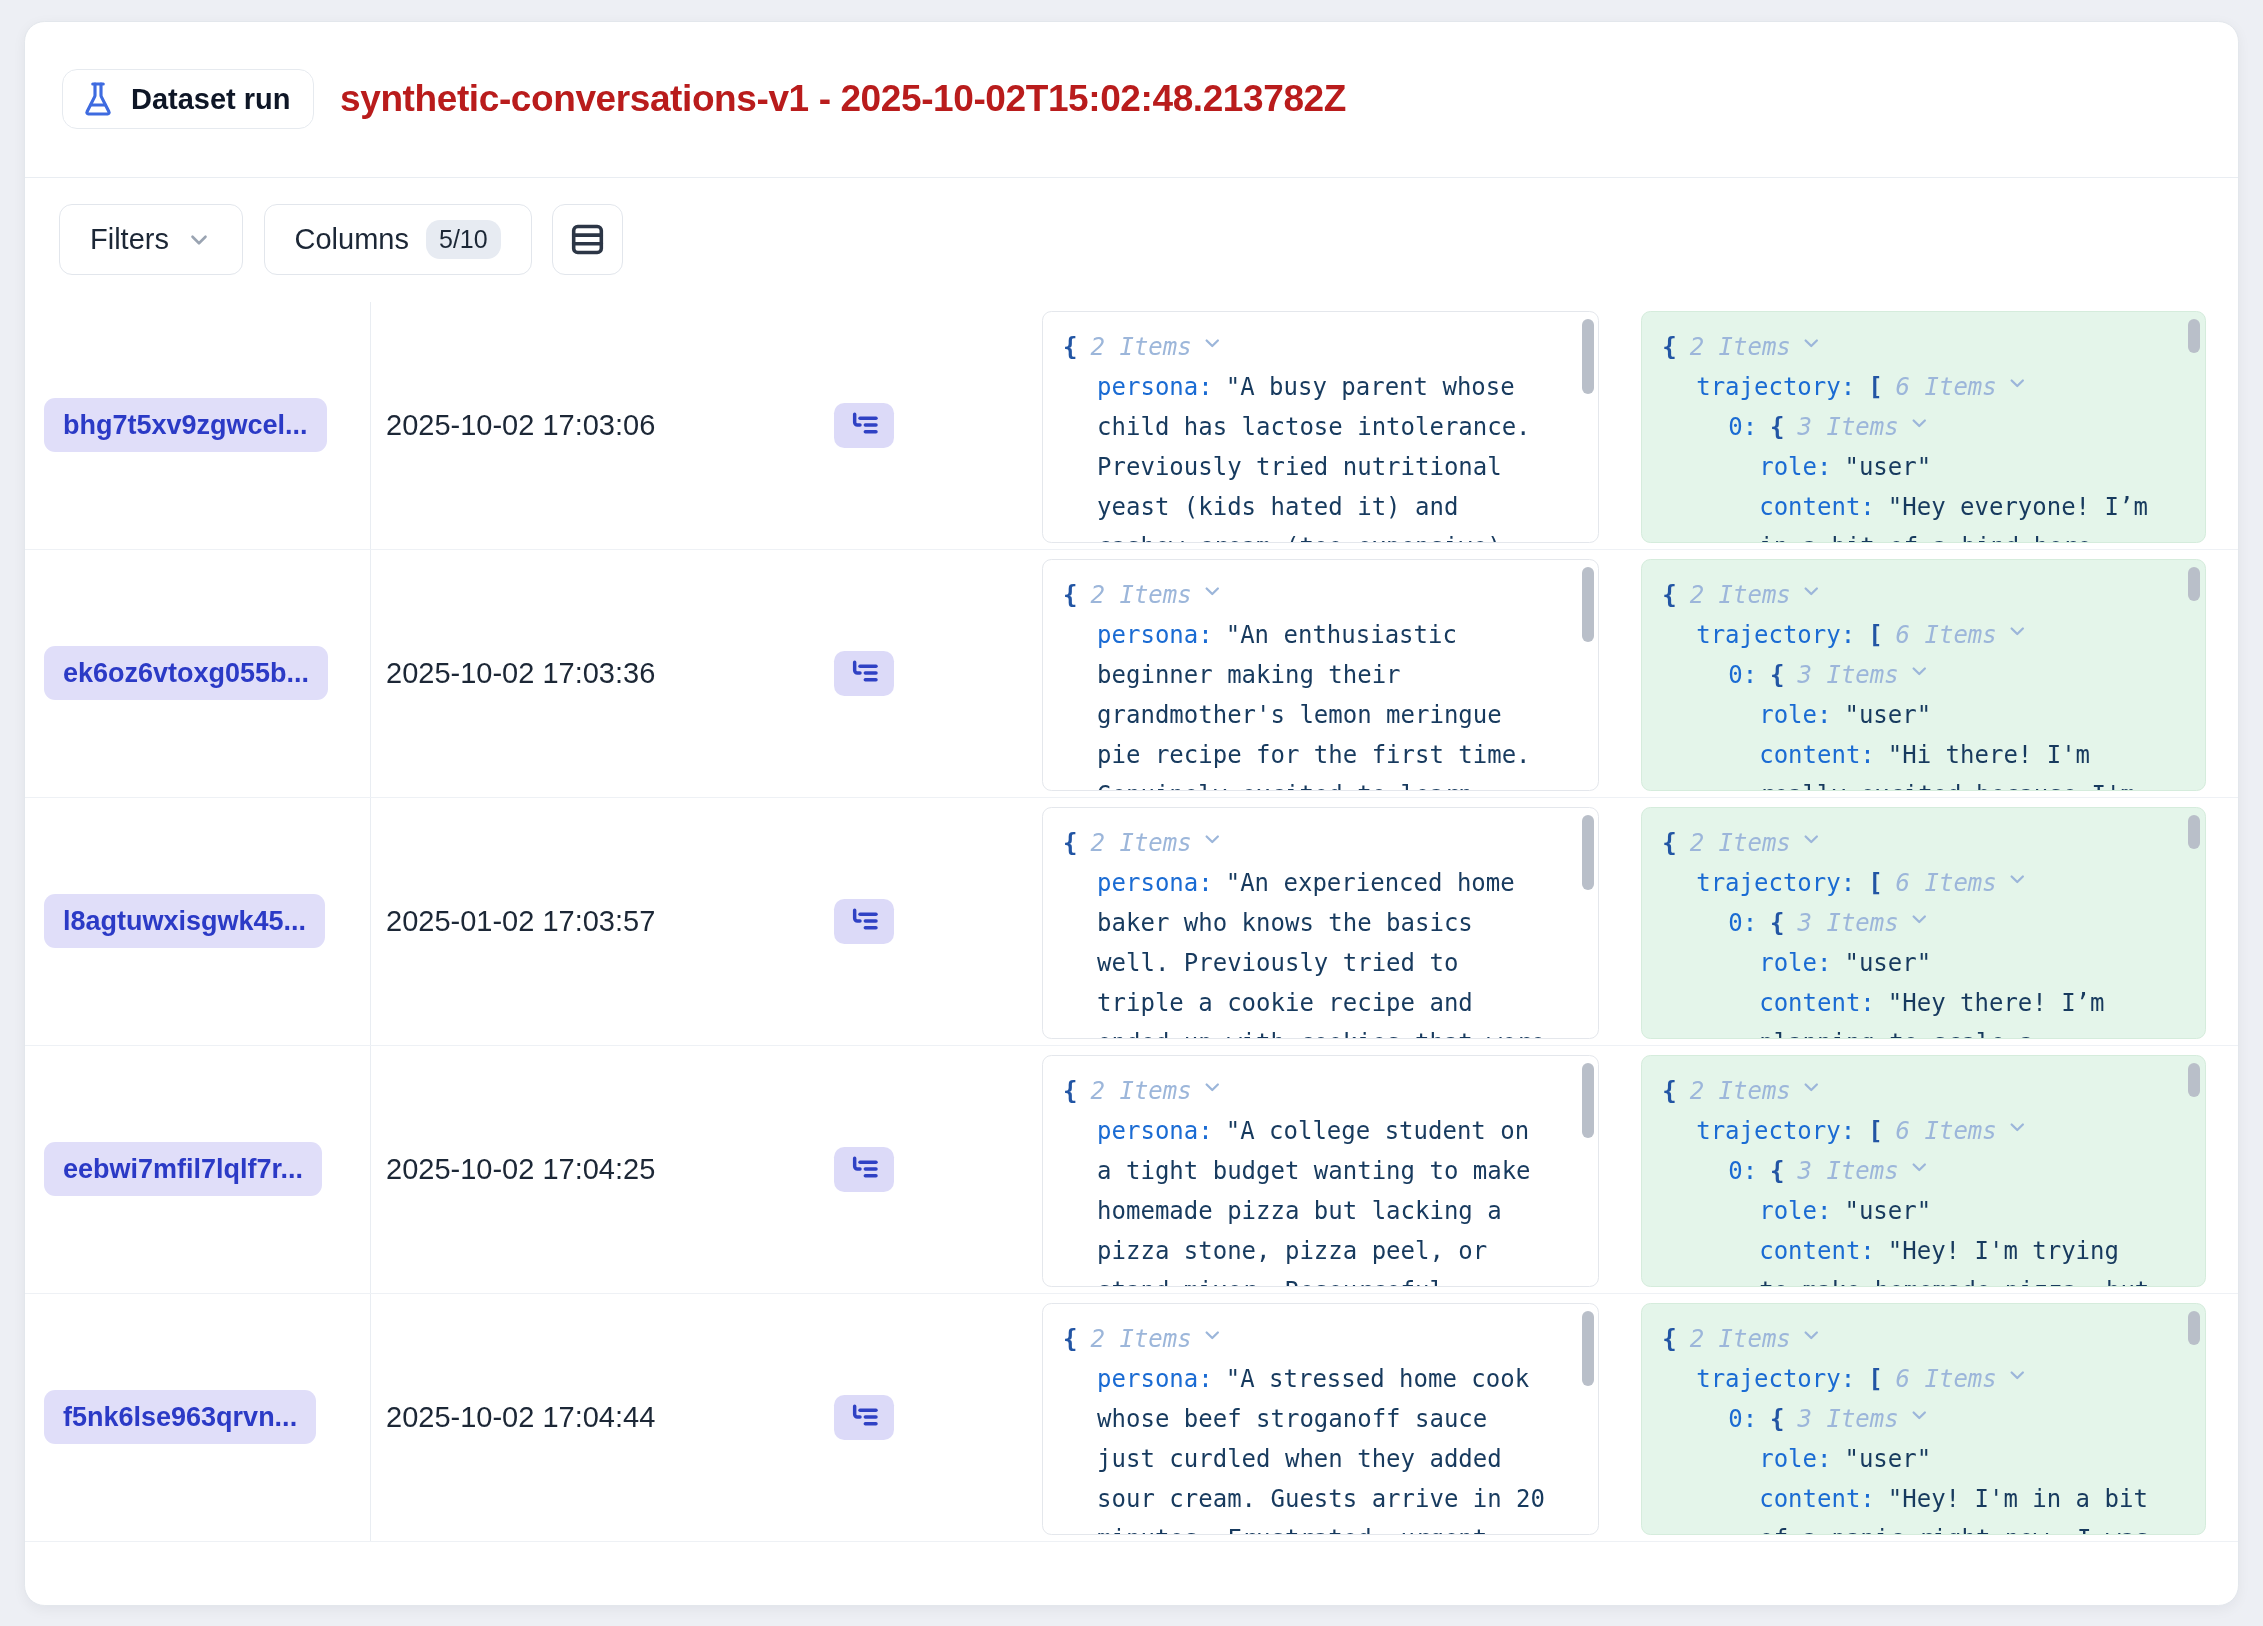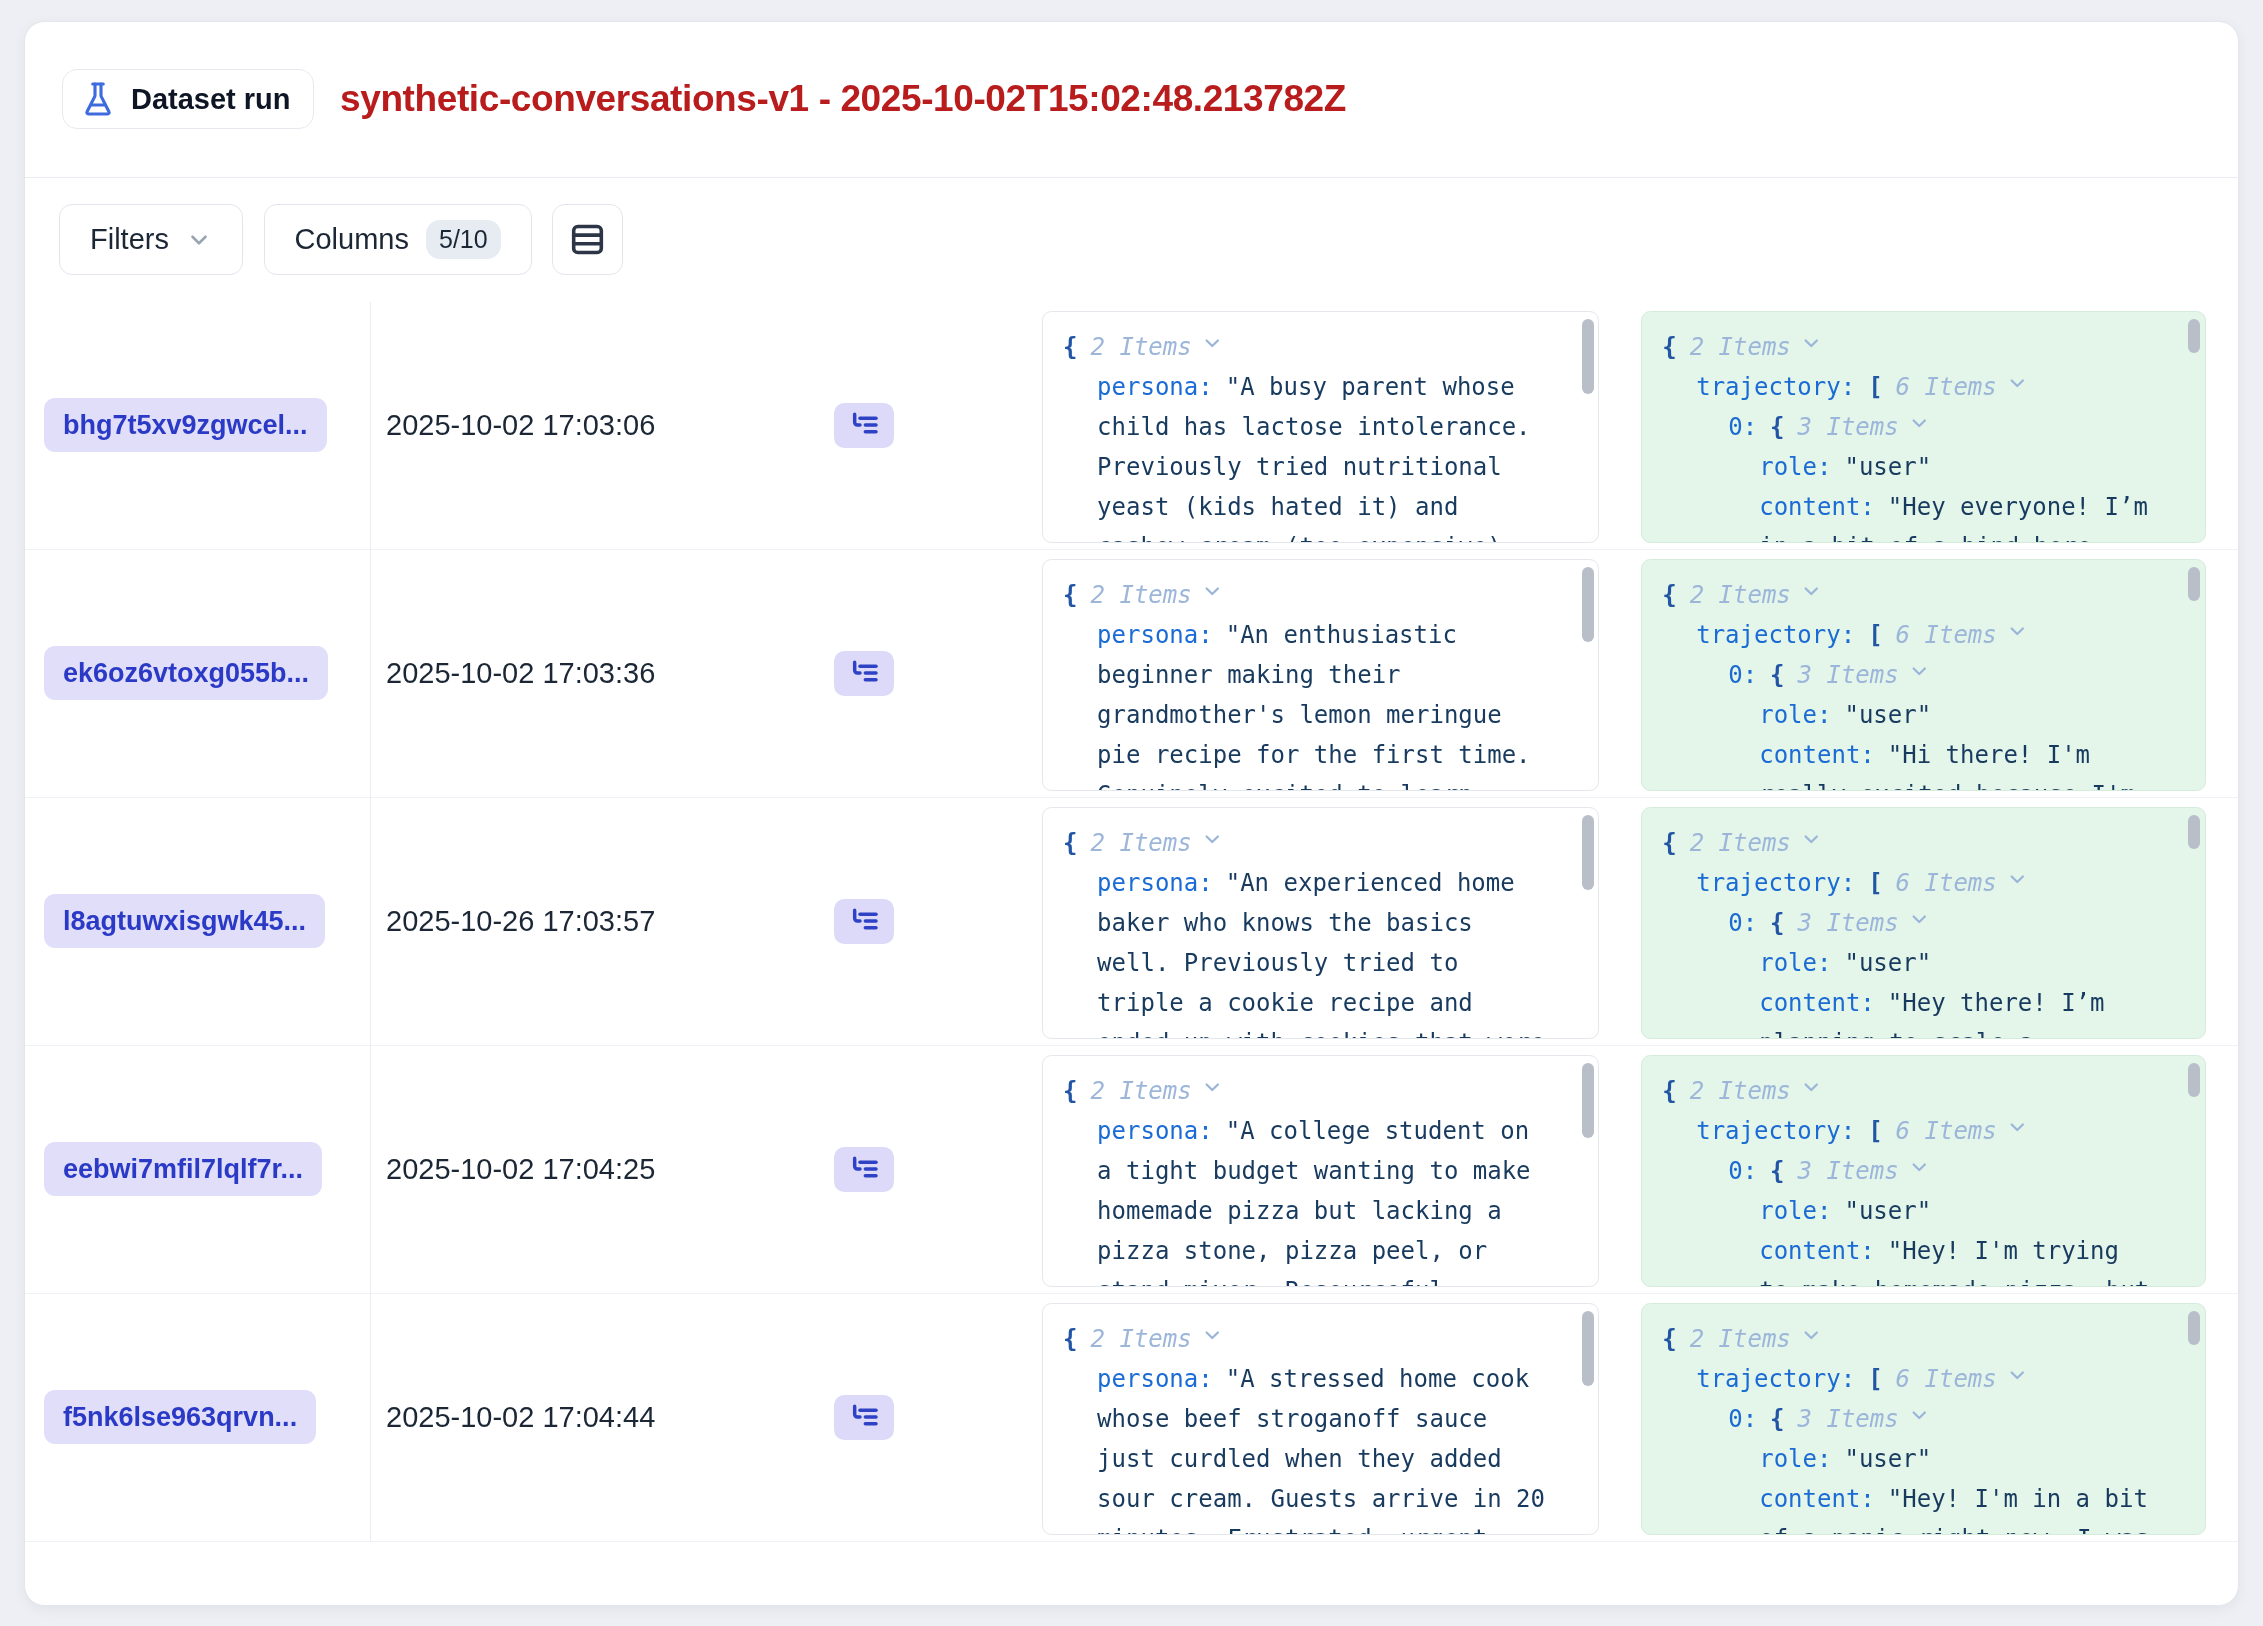--- a/index.html
+++ b/index.html
@@ -294,21 +294,21 @@
         <div class="scroll-thumb thumb-short"></div>
       </div>
     </div>
   </div>
 
   <div class="grid-row trow">
     <div class="cell cell-item cell-mid">
       <span class="item-badge">l8agtuwxisgwk45...</span>
     </div>
     <div class="cell cell-mid">
-      <span class="run-at">2025-10-26 17:03:57</span>
+      <span class="run-at">2025-01-02 17:03:57</span>
     </div>
     <div class="cell cell-mid">
       <button class="trace-btn">
         <span style="display:inline-flex;">
           <svg width="32" height="32" viewBox="0 0 24 24" fill="none" stroke="#2f41c4" stroke-width="2.6" stroke-linecap="round" stroke-linejoin="round">
             <path d="M21 7H9"></path>
                 <path d="M21 12h-8"></path>
                 <path d="M21 17h-8"></path>
             <path d="M5 4v6a2 2 0 0 0 2 2h2"></path>
           </svg>

